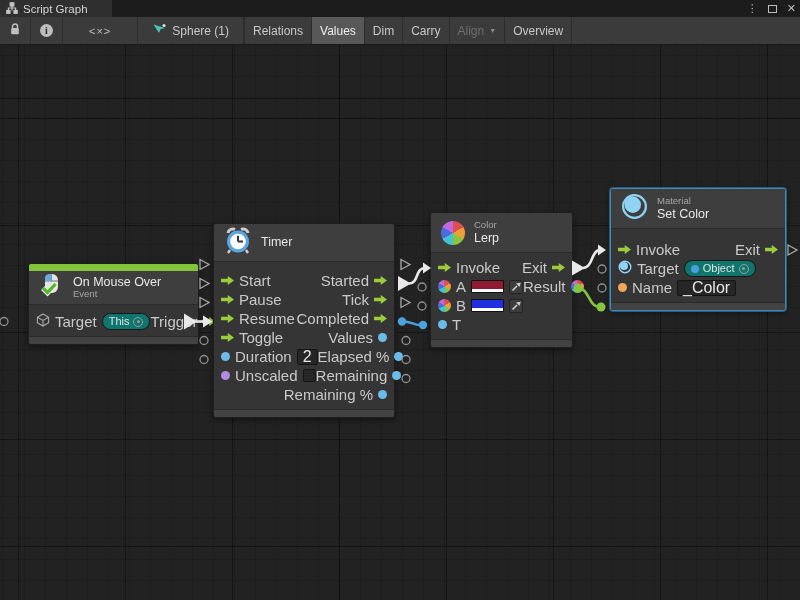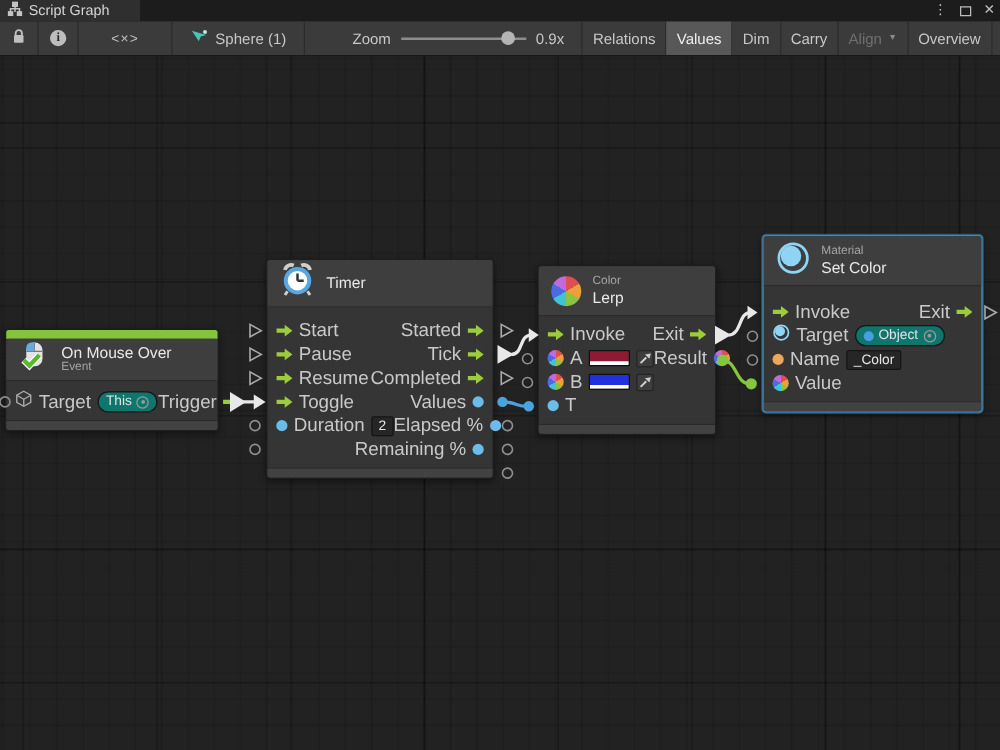--- a/index.html
+++ b/index.html
@@ -55,21 +55,21 @@
   .plabel { font-size:15px; color:#c9c9c9; white-space:nowrap; }
   .node-footer { height:8px; background:#424242; border-top:1px solid #292929; border-radius:0 0 2px 2px; }
 
   
   .fa { width:13px; height:11px; background:#9ccb3b; clip-path:polygon(0 34%,52% 34%,52% 8%,100% 50%,52% 92%,52% 66%,0 66%); flex:0 0 13px; }
   .dot { width:9px; height:9px; border-radius:50%; flex:0 0 9px; }
   .dot.blue { background:#6cbcea; } .dot.purple { background:#b18be0; } .dot.orange { background:#eda65a; }
   .wheel { border-radius:50%; flex-shrink:0;
     background:conic-gradient(#dd5050 0 60deg,#ee9f3c 0 120deg,#8bc53f 0 180deg,#40c4d5 0 240deg,#4a6ce0 0 300deg,#c468dd 0 360deg); }
   .wheel.sm { width:13px; height:13px; } .wheel.lg { width:24px; height:24px; }
-  .vfield { background:#262626; border:1px solid #141414; border-radius:2px; color:#e6e6e6; font-size:11px; padding:1px 5px; line-height:12px; white-space:nowrap;text-align:center; }
+  .vfield { background:#262626; border:1px solid #141414; border-radius:2px; color:#e6e6e6; font-size:16px; padding:1px 5px; line-height:12px; white-space:nowrap;text-align:center; }
   .checkbox { width:13px; height:13px; background:#262626; border:1px solid #141414; border-radius:2px; }
   .pill { display:flex; align-items:center; gap:4px; background:#0f766e; border:1px solid #161616; border-radius:9px; padding:1px 6px; font-size:11px; color:#e2e2e2; line-height:13px; }
   .pill .bdot { width:8px; height:8px; border-radius:50%; background:#4a9ee0; }
   .obj-pick { width:10px; height:10px; border:1px solid #999; border-radius:50%; position:relative; flex:0 0 10px; }
   .obj-pick::after { content:""; position:absolute; left:2.5px; top:2.5px; width:3px; height:3px; border-radius:50%; background:#999; }
   .swatch { width:33px; height:13px; border:1px solid #101010; border-radius:1px; display:flex; flex-direction:column; overflow:hidden; }
   .swatch .c { flex:1; } .swatch .a { height:3px; background:#fff; }
   .eyedrop { width:14px; height:14px; background:#3d3d3d; border:1px solid #242424; border-radius:2px; display:flex; align-items:center; justify-content:center; }
 </style>
 </head>
@@ -115,28 +115,20 @@
     </div>
     <div class="sel-ctx" style="padding:0 14px;">
       <span>
         <svg width="14" height="13" viewBox="0 0 14 13">
             <path d="M1.5 1.5 L7 10 L8.6 6.2 L13 5 Z" fill="#49c3b2"></path>
             <circle cx="12" cy="2.5" r="1.6" fill="#bfe8e2"></circle>
           </svg>
       </span>
       <span>Sphere (1)</span>
     </div>
-    <div class="zoom-sec" style="padding:0 14px 0 38px; border-right:none;">
-      <span>Zoom</span>
-      <span class="slider">
-        <span class="track"></span>
-        <span class="handle"></span>
-      </span>
-      <span>0.9x</span>
-    </div>
     <div class="tbtn" style="border-left:1px solid #2d2d2d;">
         <span>Relations</span>
       </div>
     <div class="tbtn selected">
         <span>Values</span>
       </div>
     <div class="tbtn">
         <span>Dim</span>
       </div>
     <div class="tbtn">
@@ -147,21 +139,21 @@
         <span class="caret">▼</span>
       </div>
     <div class="tbtn">
         <span>Overview</span>
       </div>
 
   </div>
 
   <div class="canvas">
 
-    <div class="node" style="left:4px; top:218px; width:171px;">
+    <div class="node" style="left:28px; top:218px; width:171px;">
       <div class="node-accent"></div>
       <div class="node-header" style="height:34px;">
         <span>
           <svg width="25" height="25" viewBox="0 0 25 25">
             <rect x="6" y="1" width="13" height="19" rx="6" fill="#e3e3e3"></rect>
             <path d="M12.5 1.2 V8" stroke="#777" stroke-width="1"></path>
             <path d="M6 8 H19" stroke="#777" stroke-width="1"></path>
             <path d="M12.5 1 H10 a4.5 4.5 0 0 0 -4 4.3 V8 h6.5 Z" fill="#69aade"></path>
             <path d="M4 15 l4.5 4.5 L16.5 11" stroke="#fff" stroke-width="5.5" fill="none"></path>
             <path d="M4 15 l4.5 4.5 L16.5 11" stroke="#55bb2a" stroke-width="3.4" fill="none"></path>
@@ -189,21 +181,21 @@
           </div>
           <div class="pr">
             <span class="plabel">Trigger</span>
             <span class="fa"></span>
           </div>
         </div>
       </div>
       <div class="node-footer"></div>
     </div>
 
-    <div class="node" style="left:213px; top:162px; width:182px;">
+    <div class="node" style="left:213px; top:178px; width:182px;">
       <div class="node-header" style="height:38px;">
         <span>
           <svg width="28" height="28" viewBox="0 0 28 28">
             <path d="M4 6 a5 5 0 0 1 7-3.6" stroke="#cfcfcf" stroke-width="3" fill="none"></path>
             <path d="M24 6 a5 5 0 0 0 -7-3.6" stroke="#cfcfcf" stroke-width="3" fill="none"></path>
             <path d="M6 23 l-2 3 M22 23 l2 3" stroke="#cfcfcf" stroke-width="2.4"></path>
             <circle cx="14" cy="14.5" r="9.4" fill="#ffffff" stroke="#58a7e1" stroke-width="3.2"></circle>
             <path d="M14 14.5 V8.8 M14 14.5 H19" stroke="#333" stroke-width="2"></path>
           </svg>
         </span>
@@ -253,20 +245,31 @@
             </div>
         </div>
         <div class="row">
           <div class="pl">
               <span class="dot blue"></span>
               <span class="plabel">Duration</span>
               <span class="vfield">2</span>
             </div>
           <div class="pr">
               <span class="plabel">Elapsed %</span>
+              <span class="dot blue"></span>
+            </div>
+        </div>
+        <div class="row">
+          <div class="pl">
+              <span class="dot purple"></span>
+              <span class="plabel">Unscaled</span>
+              <span class="checkbox"></span>
+            </div>
+          <div class="pr">
+              <span class="plabel">Remaining</span>
               <span class="dot blue"></span>
             </div>
         </div>
         <div class="row">
           <div class="pl"></div>
           <div class="pr">
               <span class="plabel">Remaining %</span>
               <span class="dot blue"></span>
             </div>
         </div>
@@ -379,26 +382,20 @@
             </span>
           </div>
         </div>
         <div class="row">
           <div class="pl">
             <span class="dot orange"></span>
             <span class="plabel">Name</span>
             <span class="vfield">_Color</span>
           </div>
         </div>
-        <div class="row">
-          <div class="pl">
-              <span class="wheel sm"></span>
-              <span class="plabel">Value</span>
-            </div>
-        </div>
       </div>
       <div class="node-footer"></div>
     </div>
 
     <svg class="wires" width="800" height="555" viewBox="0 0 800 555">
 
       <circle cx="4" cy="276.5" r="4" fill="none" stroke="#8f8f8f" stroke-width="1.3"></circle>
 
       <path d="M187 276.5 H205" stroke="#e8e8e8" stroke-width="2.6" fill="none"></path>
       <polygon points="184,268.5 197,276.5 184,284.5" fill="#e8e8e8"></polygon>

